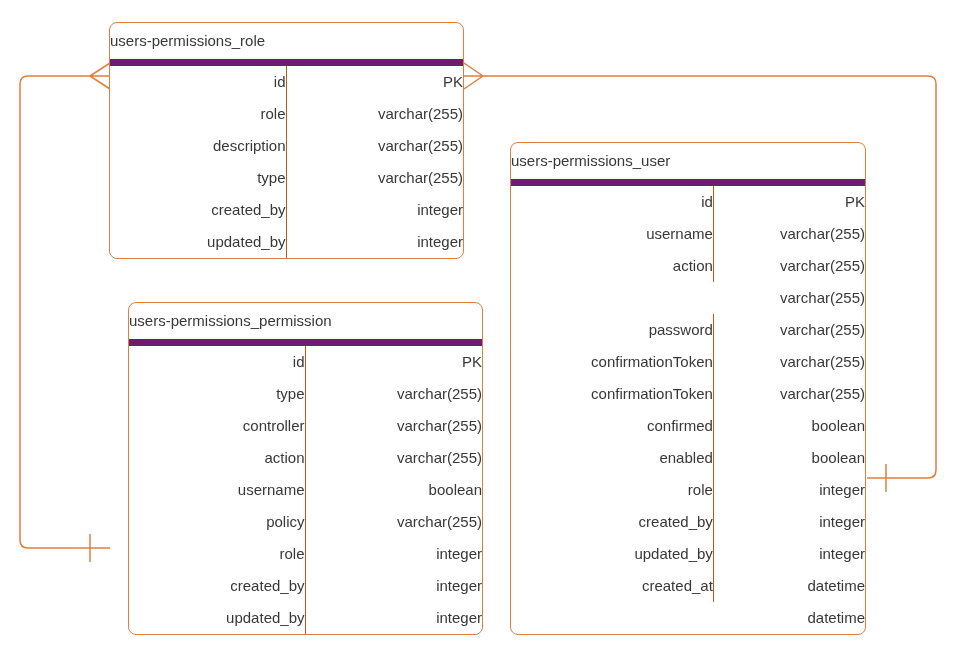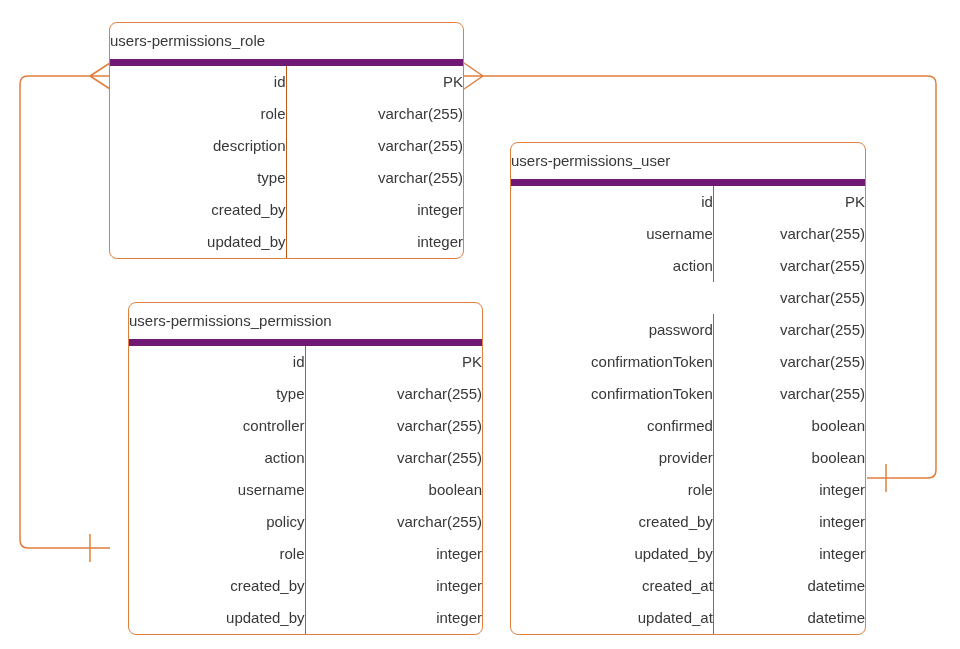--- a/index.html
+++ b/index.html
@@ -190,39 +190,38 @@
         </div>
         <div class="row">
           <div class="cell name">confirmationToken</div>
           <div class="cell type">varchar(255)</div>
         </div>
         <div class="row">
           <div class="cell name">confirmed</div>
           <div class="cell type">boolean</div>
         </div>
         <div class="row">
-          <div class="cell name">provider</div>
+          <div class="cell name">enabled</div>
           <div class="cell type">boolean</div>
         </div>
         <div class="row">
           <div class="cell name">role</div>
           <div class="cell type">integer</div>
         </div>
         <div class="row">
           <div class="cell name">created_by</div>
           <div class="cell type">integer</div>
         </div>
         <div class="row">
           <div class="cell name">updated_by</div>
           <div class="cell type">integer</div>
         </div>
         <div class="row">
           <div class="cell name">created_at</div>
           <div class="cell type">datetime</div>
         </div>
         <div class="row">
-          <div class="cell name">updated_at</div>
           <div class="cell type">datetime</div>
         </div>
       </div>
   </div>
 
 </div>
 
 </body></html>

